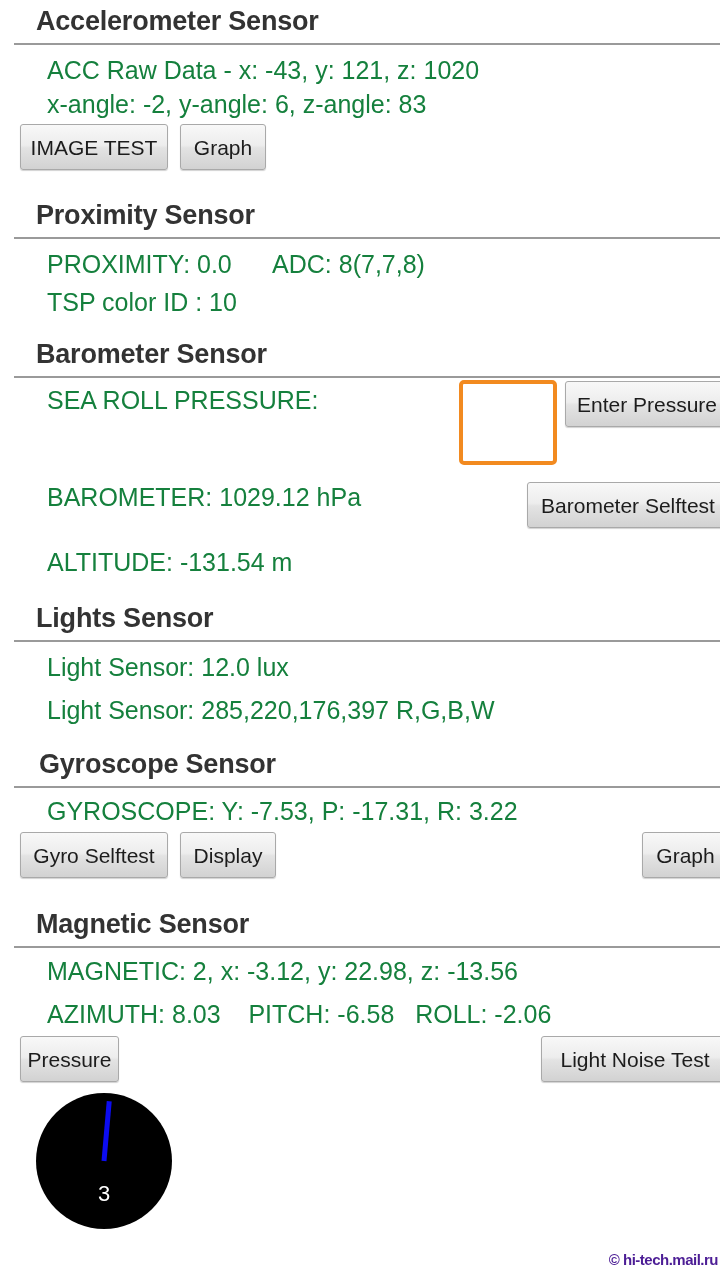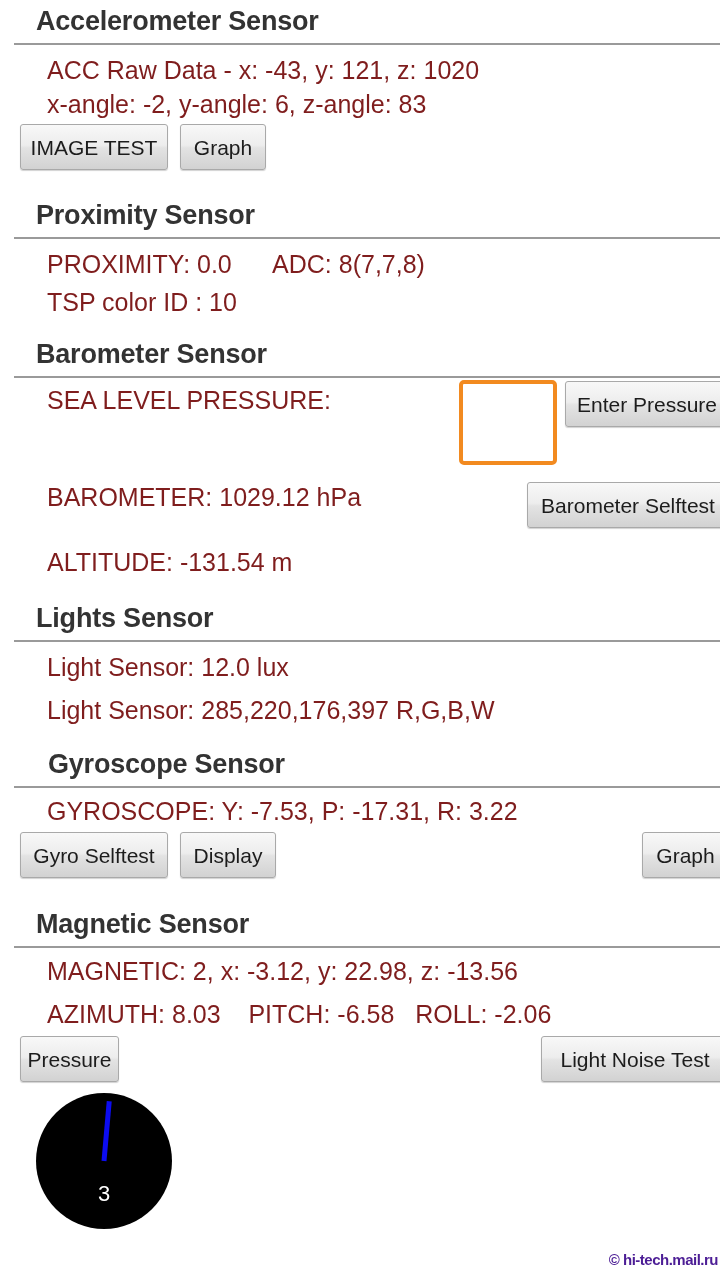--- a/index.html
+++ b/index.html
@@ -35,21 +35,21 @@
   }
   .divider {
     height: 2px;
     background: #9a9a9a;
     width: 100%;
   }
 
   
   .row-text {
     font-size: 25px;
-    color: #7f1d1d;
+    color: #15803d;
     padding-left: 33px;
     line-height: 1.0;
     white-space: pre;
   }
 
   
   .btn {
     display: inline-block;
     box-sizing: border-box;
     background: linear-gradient(to bottom, #f8f8f8 0%, #ededed 46%, #e3e3e3 52%, #d2d2d2 100%);
@@ -144,40 +144,40 @@
 
   <div class="abs section-header" style="left:0; top:202px;">Proximity Sensor</div>
   <div class="abs divider" style="left:0; top:237px;"></div>
 
   <div class="abs row-text" style="left:0; top:252px;">PROXIMITY: 0.0      ADC: 8(7,7,8)</div>
   <div class="abs row-text" style="left:0; top:290px;">TSP color ID : 10</div>
 
   <div class="abs section-header" style="left:0; top:341px;">Barometer Sensor</div>
   <div class="abs divider" style="left:0; top:376px;"></div>
 
-  <div class="abs row-text" style="left:0; top:388px;">SEA LEVEL PRESSURE:</div>
+  <div class="abs row-text" style="left:0; top:388px;">SEA ROLL PRESSURE:</div>
 
   <input class="abs pressure-input" type="text" style="left: 445px; top: 380px; width: 98px; height: 85px;" value="" placeholder="">
 
   <div class="abs btn" style="left:551px; top:381px; width:164px; height:46px;">Enter Pressure</div>
 
   <div class="abs row-text" style="left:0; top:485px;">BAROMETER: 1029.12 hPa</div>
 
   <div class="abs btn" style="left:513px; top:482px; width:202px; height:46px;">Barometer Selftest</div>
 
   <div class="abs row-text" style="left:0; top:550px;">ALTITUDE: -131.54 m</div>
 
   <div class="abs section-header" style="left:0; top:605px;">Lights Sensor</div>
   <div class="abs divider" style="left:0; top:640px;"></div>
 
   <div class="abs row-text" style="left:0; top:655px;">Light Sensor: 12.0 lux</div>
   <div class="abs row-text" style="left:0; top:698px;">Light Sensor: 285,220,176,397 R,G,B,W</div>
 
 
-  <div class="abs section-header" style="left:12px; top:751px;">Gyroscope Sensor</div>
+  <div class="abs section-header" style="left:3px; top:751px;">Gyroscope Sensor</div>
   <div class="abs divider" style="left:0; top:786px;"></div>
 
   <div class="abs row-text" style="left:0; top:799px;">GYROSCOPE: Y: -7.53, P: -17.31, R: 3.22</div>
 
   <div class="abs btn" style="left:6px; top:832px; width:148px; height:46px;">Gyro Selftest</div>
   <div class="abs btn" style="left:166px; top:832px; width:96px; height:46px;">Display</div>
   <div class="abs btn" style="left:628px; top:832px; width:87px; height:46px;">Graph</div>
 
   <div class="abs section-header" style="left:0; top:911px;">Magnetic Sensor</div>
   <div class="abs divider" style="left:0; top:946px;"></div>

